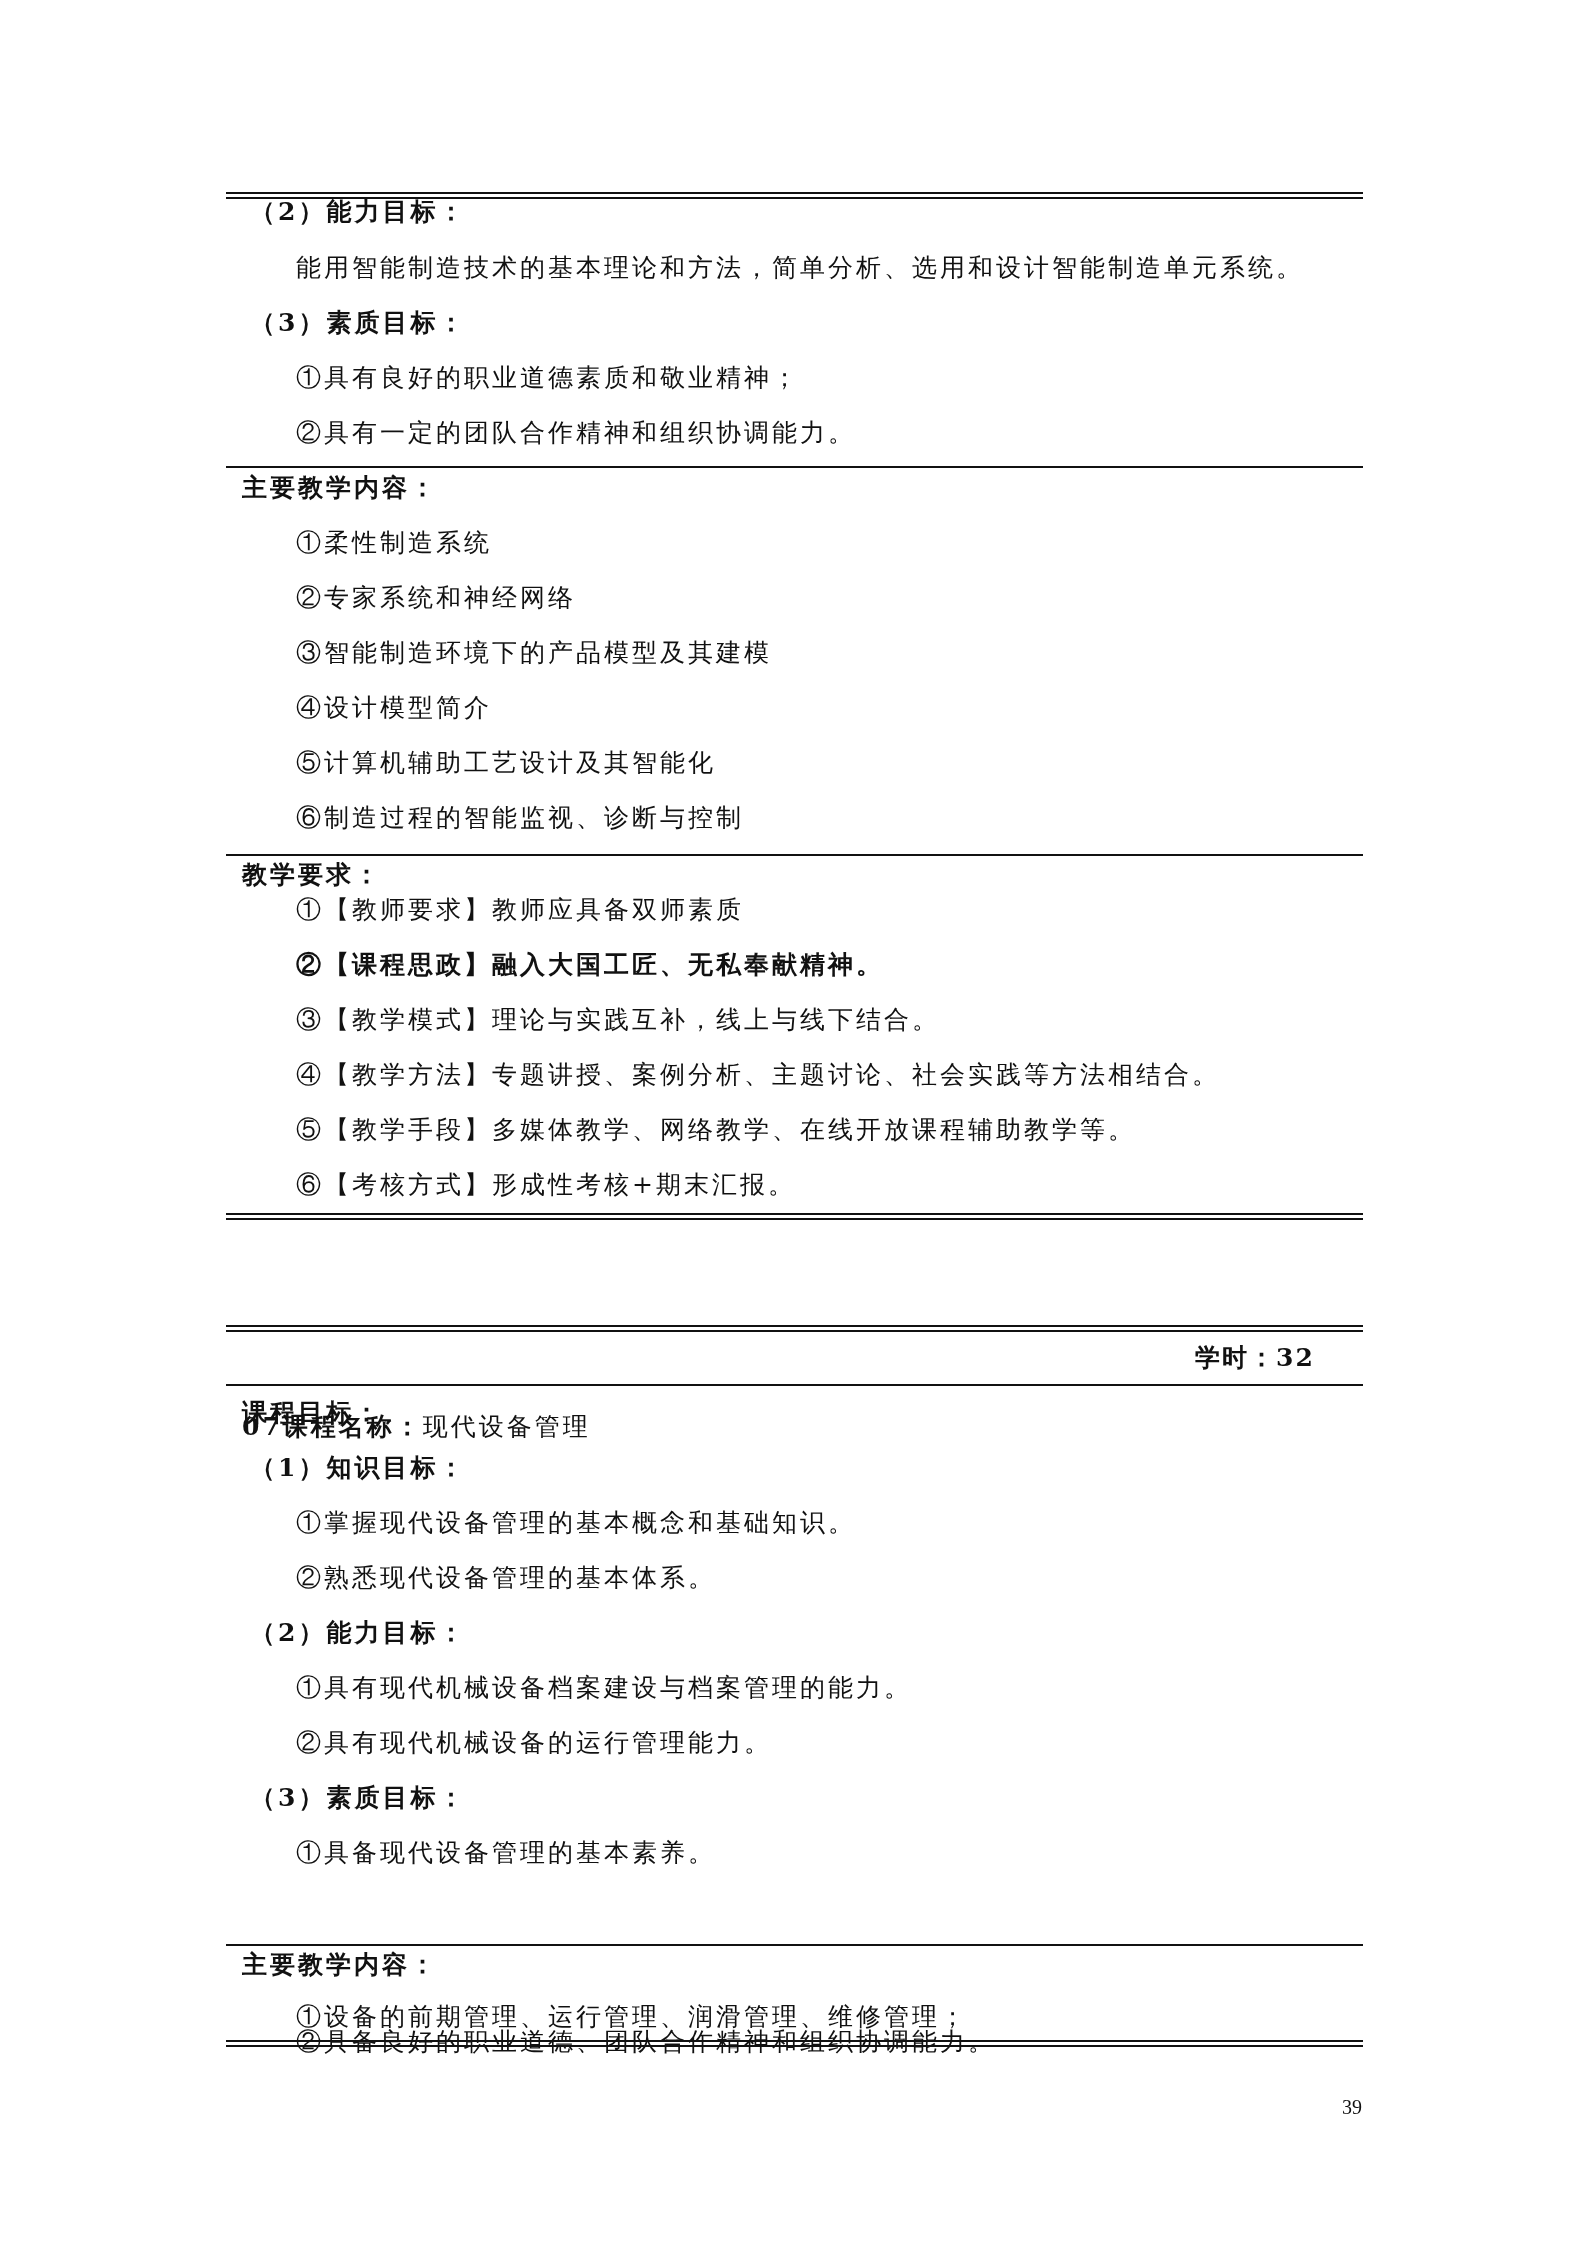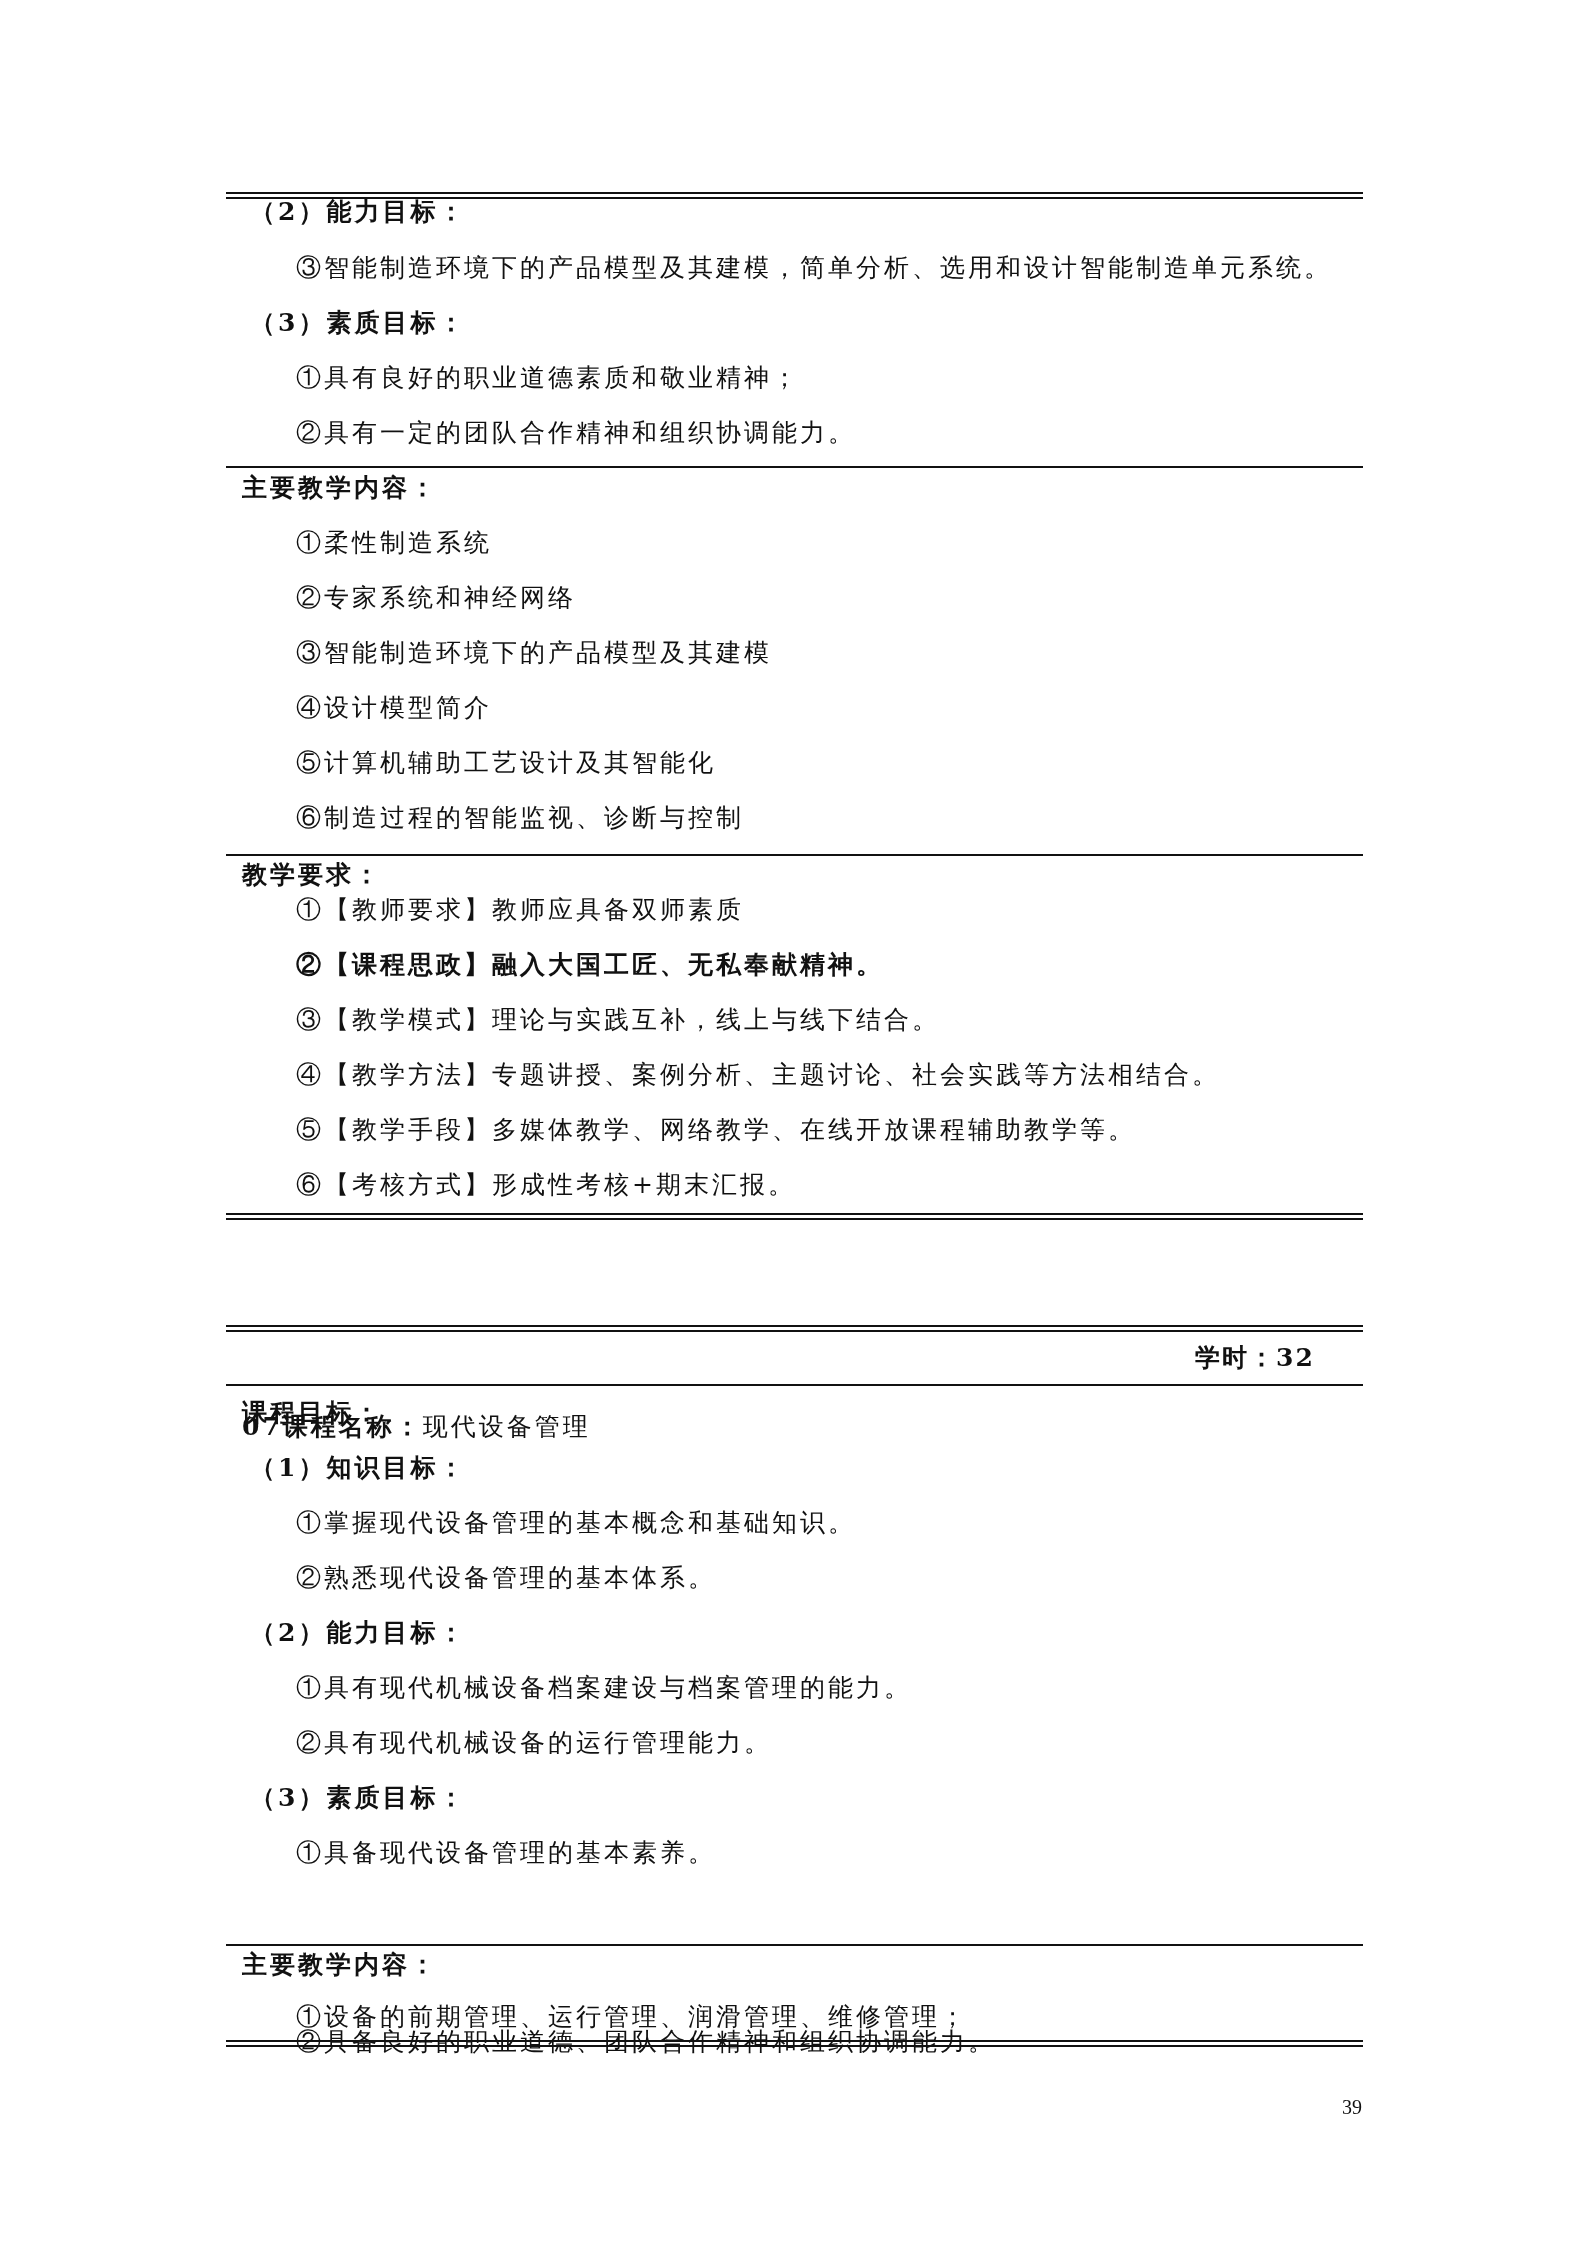--- a/index.html
+++ b/index.html
@@ -14,21 +14,21 @@
   .right { position: absolute; white-space: nowrap; font-size: 25px; line-height: 30px; font-weight: bold; left: 1195px; letter-spacing: 2px; }
   .pagenum { position: absolute; left: 1342px; top: 2096px; font-size: 20px; font-family: "Liberation Serif", serif; }
   .hdr-name { font-weight: normal; }
 </style>
 </head>
 <body>
 
 <div class="rule double" style="top:192px;"></div>
 
 <div class="line sub" style="top:197px;">（2）能力目标：</div>
-<div class="line item" style="top:253px;">③智能制造环境下的产品模型及其建模，简单分析、选用和设计智能制造单元系统。</div>
+<div class="line item" style="top:253px;">能用智能制造技术的基本理论和方法，简单分析、选用和设计智能制造单元系统。</div>
 
 <div class="line sub" style="top:308px;">（3）素质目标：</div>
 <div class="line item" style="top:363px;">①具有良好的职业道德素质和敬业精神；</div>
 <div class="line item" style="top:418px;">②具有一定的团队合作精神和组织协调能力。</div>
 
 <div class="rule" style="top:466px;"></div>
 <div class="line h" style="top:473px;">主要教学内容：</div>
 <div class="line item" style="top:528px;">①柔性制造系统</div>
 <div class="line item" style="top:583px;">②专家系统和神经网络</div>
 <div class="line item" style="top:638px;">③智能制造环境下的产品模型及其建模</div>

